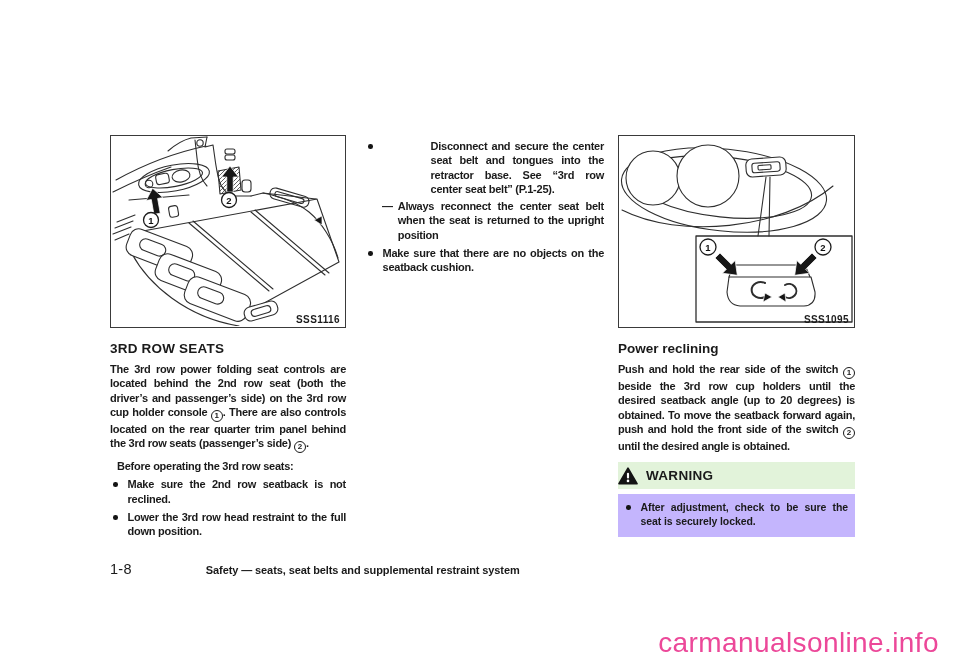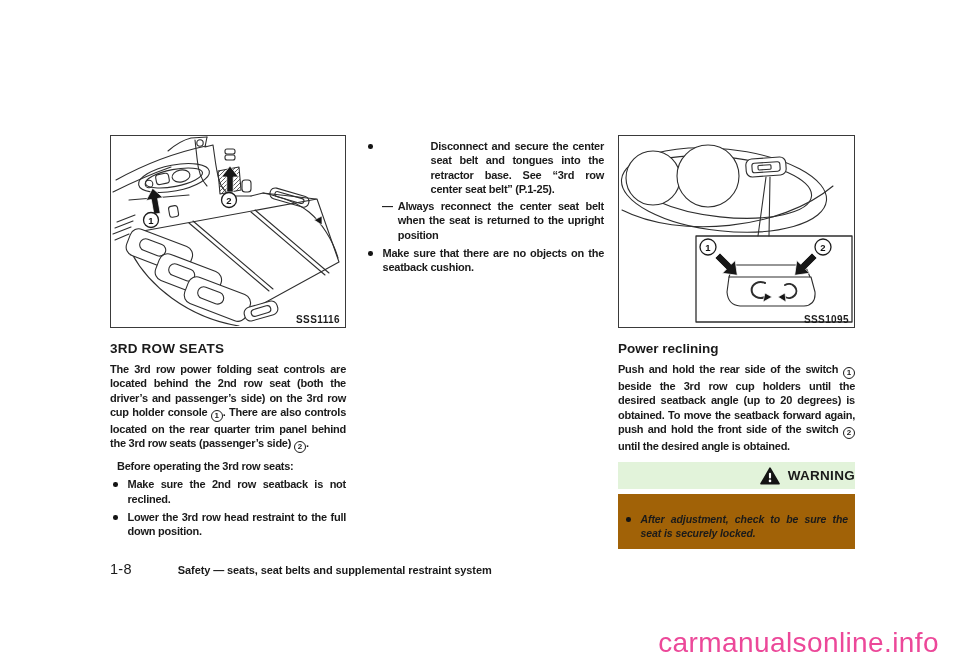--- a/index.html
+++ b/index.html
@@ -52,31 +52,31 @@
   .cnum {
     display:inline-flex; align-items:center; justify-content:center;
     width:12px; height:12px; border:1.2px solid #1a1a1a; border-radius:50%;
     font-size:8px; font-weight:700; line-height:1;
     vertical-align:-2px; letter-spacing:0;
   }
 
   .warning-box { margin-top:9px; }
   .warning-head {
     background:#e2f3da; height:27px;
-    display:flex; align-items:center; justify-content:flex-end; gap:8px;
+    display:flex; align-items:center; justify-content:flex-start; gap:8px;
   }
   .warning-title { font-size:13.5px; font-weight:700; letter-spacing:0.3px; }
   .warning-body {
-    background:#a16207; margin-top:5px; padding:19px 7px 9px 5px;font-style:italic;
+    background:#c4b5fd; margin-top:5px; padding:7px 7px 9px 5px;
   }
   .warning-body .body-text { font-size:10.5px; line-height:13.5px; letter-spacing:-0.1px; }
 
   #page-footer {
     position:absolute; left:110px; top:561px;
-    display:flex; align-items:baseline;
+    display:flex; align-items:baseline;gap:28px;
   }
   .footer-num { font-size:14.5px; font-weight:400; letter-spacing:0.3px; }
   .footer-title { font-size:11px; font-weight:700; margin-left:15px; letter-spacing:-0.1px;padding-left:31px; }
 
   #watermark {
     position:absolute; top:627px; right:21px;
     font-size:28px; font-weight:400; color:#ec4899; letter-spacing:0.4px;
   }
 
   

